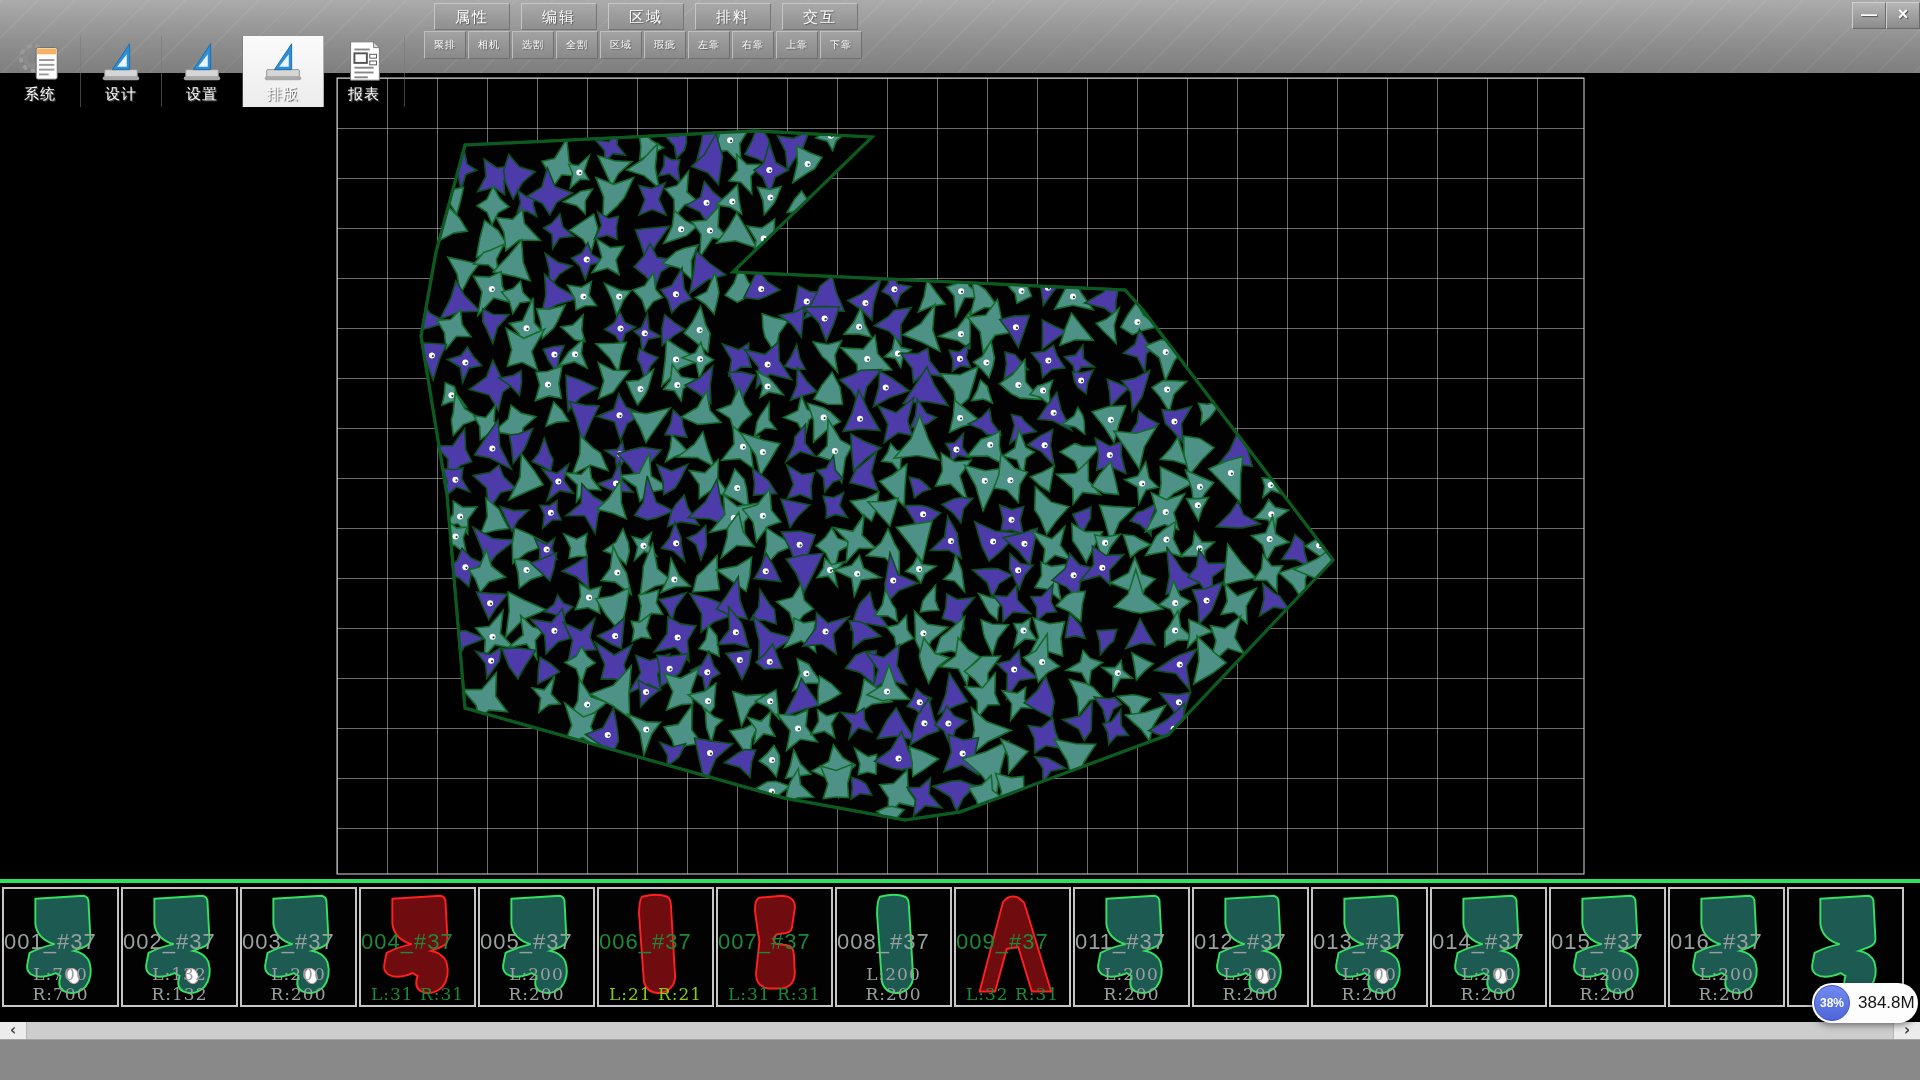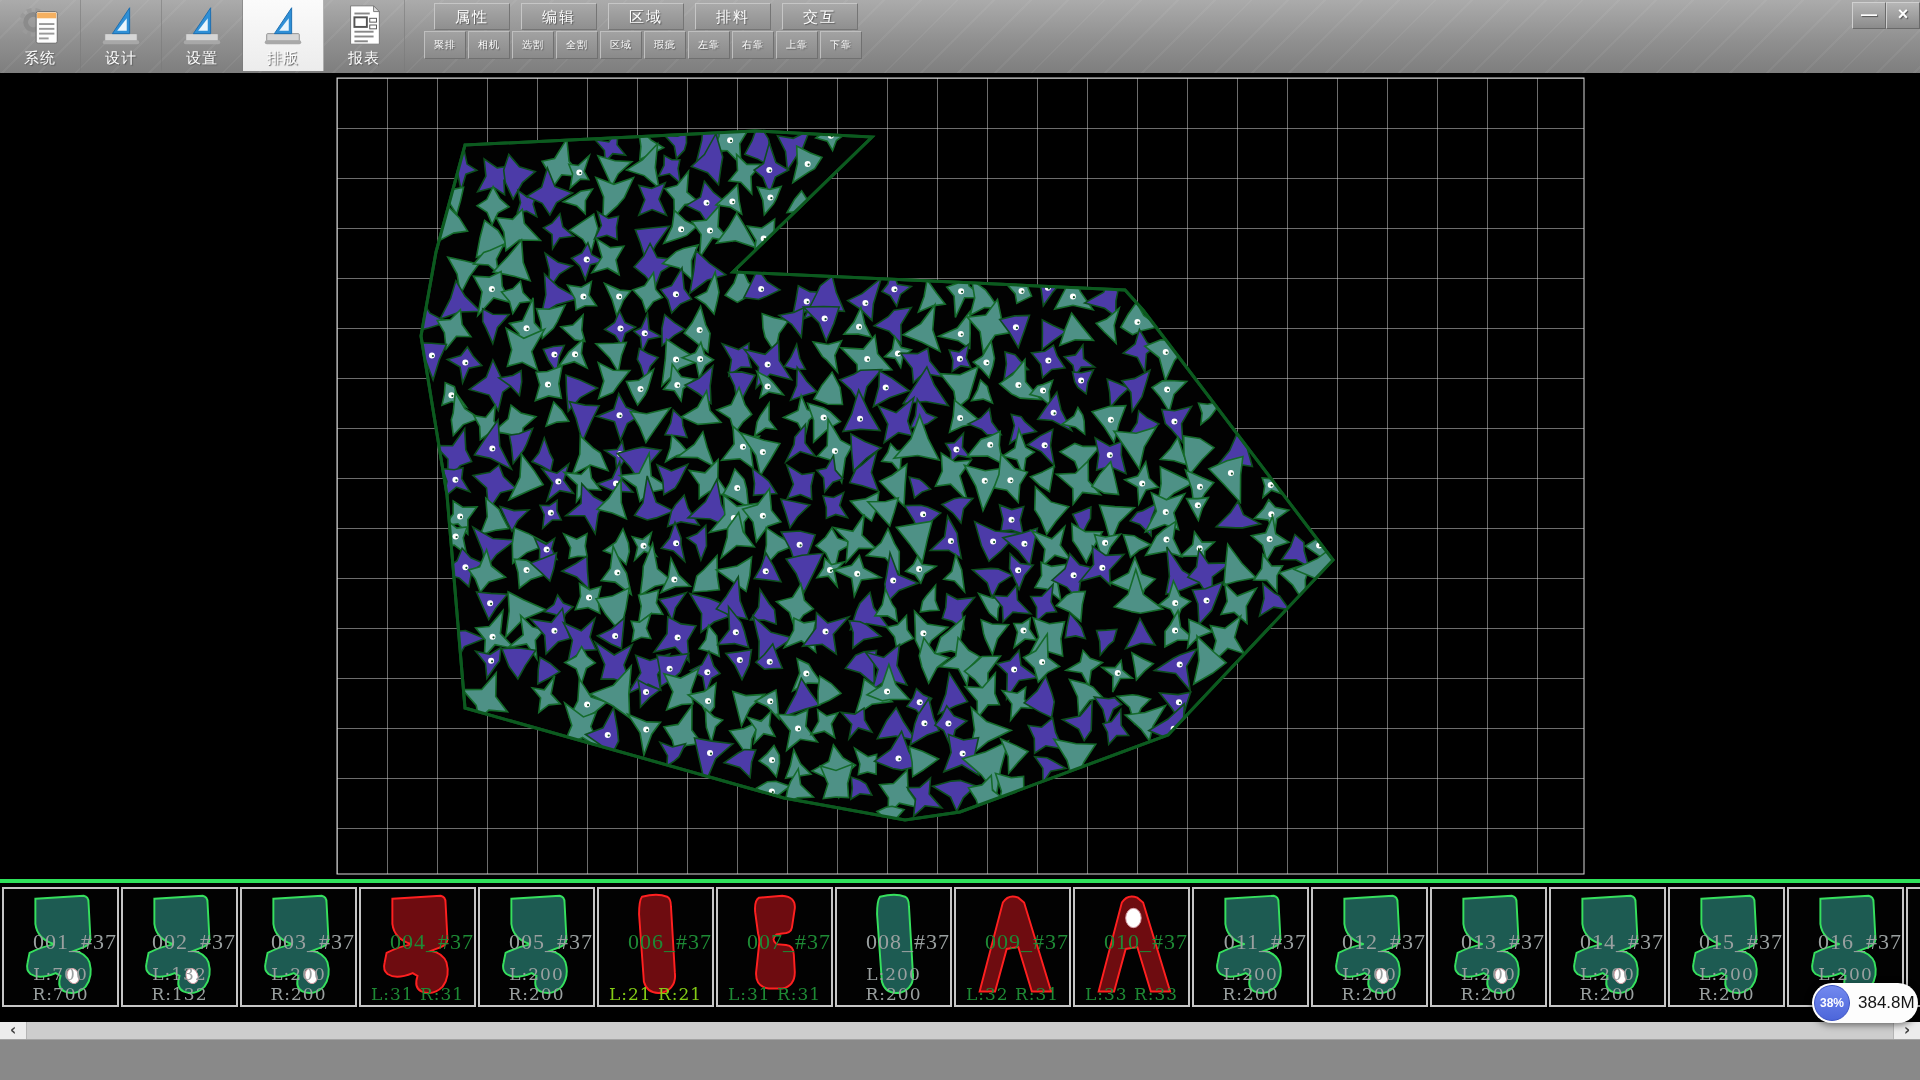--- a/index.html
+++ b/index.html
@@ -7,21 +7,21 @@
        font-family:"Liberation Sans",sans-serif;-webkit-font-smoothing:antialiased;}
 
   
   #topbar{position:absolute;left:0;top:0;width:1920px;height:73px;
     background:linear-gradient(180deg,#ababab 0%,#909090 55%,#7e7e7e 100%);}
   #topbar:after{content:"";position:absolute;inset:0;pointer-events:none;
     background:repeating-linear-gradient(135deg,rgba(255,255,255,.05) 0 2px,transparent 2px 26px);}
 
   #bigtools{position:absolute;left:0;top:0;height:71px;display:flex;z-index:3;}
   .bigtool{position:relative;width:80px;height:71px;display:flex;flex-direction:column;align-items:center;
-    border-right:1px solid rgba(120,120,120,.55);cursor:pointer;}
+    border-right:1px solid rgba(120,120,120,.55);cursor:pointer;margin-top:36px;}
   .bigtool.active{background:linear-gradient(180deg,#fbfbfb,#ececec);}
   .bigtool .bicon{width:46px;height:46px;margin-top:2px;}
   .bigtool .bicon svg{width:100%;height:100%;}
   .blabel{font-size:15px;color:#fefefe;text-shadow:1px 1px 1px #5c5c5c;margin-top:1px;letter-spacing:1px;}
 
   .winbtn{position:absolute;top:2px;width:32px;height:25px;z-index:4;cursor:pointer;
     background:linear-gradient(180deg,#b6b6b6,#8b8b8b);
     border:1px solid;border-color:#d0d0d0 #6a6a6a #6a6a6a #d0d0d0;
     color:#fff;font-weight:bold;text-align:center;line-height:23px;font-size:16px;
     text-shadow:1px 1px 1px #555;}
@@ -44,22 +44,22 @@
   #canvas{position:absolute;left:0;top:73px;width:1920px;height:806px;background:#000;}
   #canvas svg{position:absolute;left:0;top:0;}
 
   
   #thumbstrip{position:absolute;left:0;top:879px;width:1920px;height:129px;background:#000;
     border-top:4px solid #2ee25b;box-sizing:border-box;}
   #thumbcells{position:absolute;left:2px;top:4px;display:flex;gap:2px;width:1930px;overflow:hidden;}
   .thumbcell{position:relative;width:113px;height:116px;background:#020202;flex:0 0 auto;
     border:2px solid #c6c6c6;cursor:pointer;}
   .thumbcell svg{position:absolute;inset:0;width:100%;height:100%;}
-  .thumb-id{position:absolute;left:0;top:40px;width:100%;text-align:right;
-    font-family:Liberation Serif, serif;font-size:22px;letter-spacing:1px;pointer-events:none;}
+  .thumb-id{position:absolute;left:0;top:40px;width:100%;text-align:left;
+    font-family:Liberation Sans, sans-serif;font-size:22px;letter-spacing:1px;pointer-events:none;}
   .thumb-counts{position:absolute;left:0;bottom:1px;width:100%;text-align:center;
     font-family:"DejaVu Serif",serif;font-size:17px;letter-spacing:1px;pointer-events:none;}
 
   
   #badge{position:absolute;left:1812px;top:983px;width:106px;height:40px;background:#fdfdfd;
     border-radius:21px;box-shadow:0 2px 7px rgba(0,0,0,.5);z-index:9;}
   #badge .pct{position:absolute;left:2px;top:2px;width:36px;height:36px;border-radius:50%;
     background:linear-gradient(180deg,#7289ef,#4d66da);border:1px solid #3c53c4;box-sizing:border-box;
     color:#fff;font-size:12px;font-weight:bold;text-align:center;line-height:34px;}
   #badge .sz{position:absolute;left:46px;top:0;height:48px;line-height:40px;font-size:17px;color:#161616;}
@@ -999,28 +999,20 @@
         </div>
         <div class="thumbcell">
           <svg viewBox="0 0 100 120" preserveAspectRatio="xMidYMid meet">
             <path d="M16 106 L40 14 Q46 5 56 9 L62 14 L90 106 L70 106 L56 60 L44 62 L32 106 Z" fill="#6e0c10" stroke="#ff2020" stroke-width="2"></path>
           </svg>
           <div class="thumb-id" style="color:#1e8a35">009_#37</div>
           <div class="thumb-counts" style="color:#1e8a35">L:32 R:31</div>
         </div>
         <div class="thumbcell">
           <svg viewBox="0 0 100 120" preserveAspectRatio="xMidYMid meet">
-            <path d="M16 106 L40 14 Q46 5 56 9 L62 14 L90 106 L70 106 L56 60 L44 62 L32 106 Z" fill="#6e0c10" stroke="#ff2020" stroke-width="2"></path>
-            <ellipse cx="52" cy="30" rx="8" ry="10" fill="#ffffff" stroke="#d8a0a8"></ellipse>
-          </svg>
-          <div class="thumb-id" style="color:#1e8a35">010_#37</div>
-          <div class="thumb-counts" style="color:#1e8a35">L:33 R:33</div>
-        </div>
-        <div class="thumbcell">
-          <svg viewBox="0 0 100 120" preserveAspectRatio="xMidYMid meet">
             <path d="M24 10 L74 7 Q79 8 79 14 L81 52 Q81 58 72 61 L64 64 Q76 66 80 76 Q84 90 76 101 Q66 111 54 106 Q46 102 50 90 L45 87 Q28 94 19 88 Q14 84 16 76 L18 66 Q30 60 44 57 Q26 52 24 36 Z" fill="#1d5b52" stroke="#36e05e" stroke-width="2"></path>
           </svg>
           <div class="thumb-id" style="color:#9aa0a0">011_#37</div>
           <div class="thumb-counts" style="color:#9aa0a0">L:200 R:200</div>
         </div>
         <div class="thumbcell">
           <svg viewBox="0 0 100 120" preserveAspectRatio="xMidYMid meet">
             <path d="M24 10 L74 7 Q79 8 79 14 L81 52 Q81 58 72 61 L64 64 Q76 66 80 76 Q84 90 76 101 Q66 111 54 106 Q46 102 50 90 L45 87 Q28 94 19 88 Q14 84 16 76 L18 66 Q30 60 44 57 Q26 52 24 36 Z" fill="#1d5b52" stroke="#36e05e" stroke-width="2"></path>
             <ellipse cx="63" cy="90" rx="6" ry="8" transform="rotate(-20 63 90)" fill="#ffffff" stroke="#d8a0a8"></ellipse>
           </svg>

